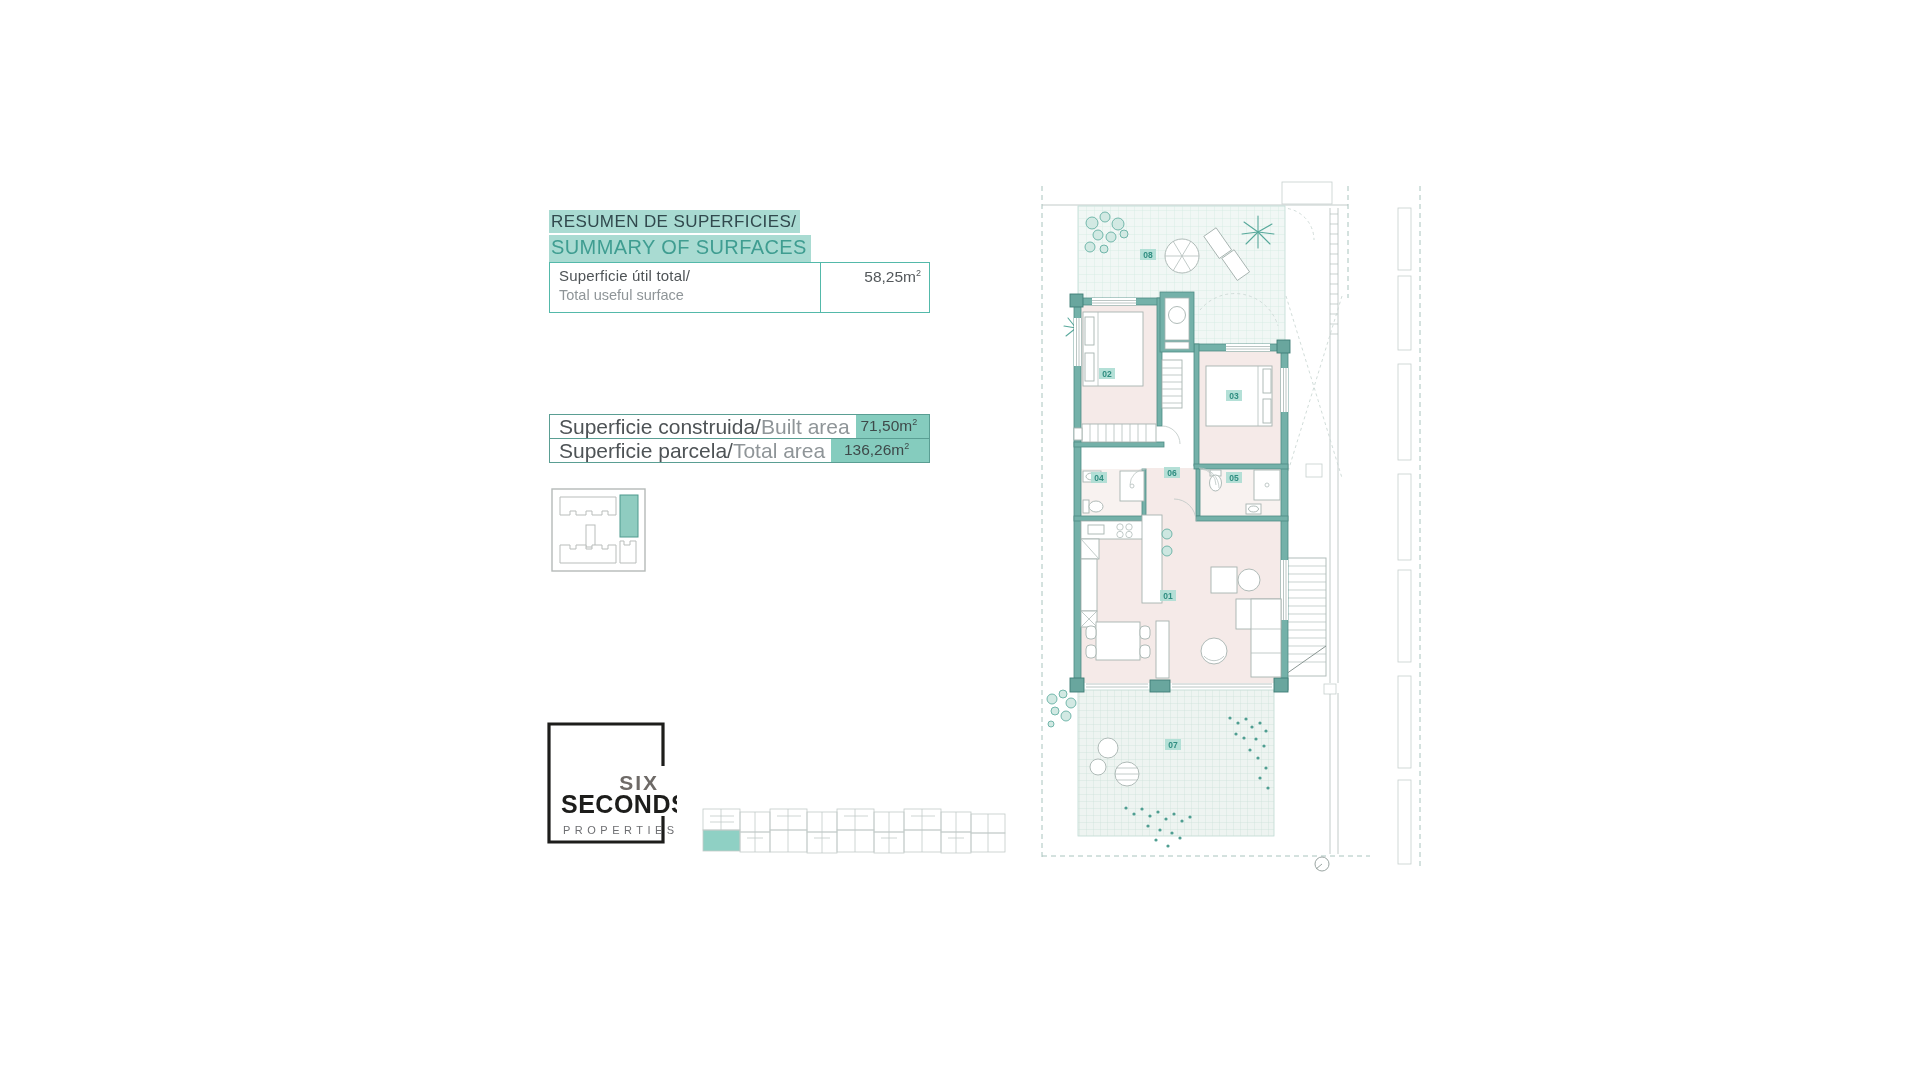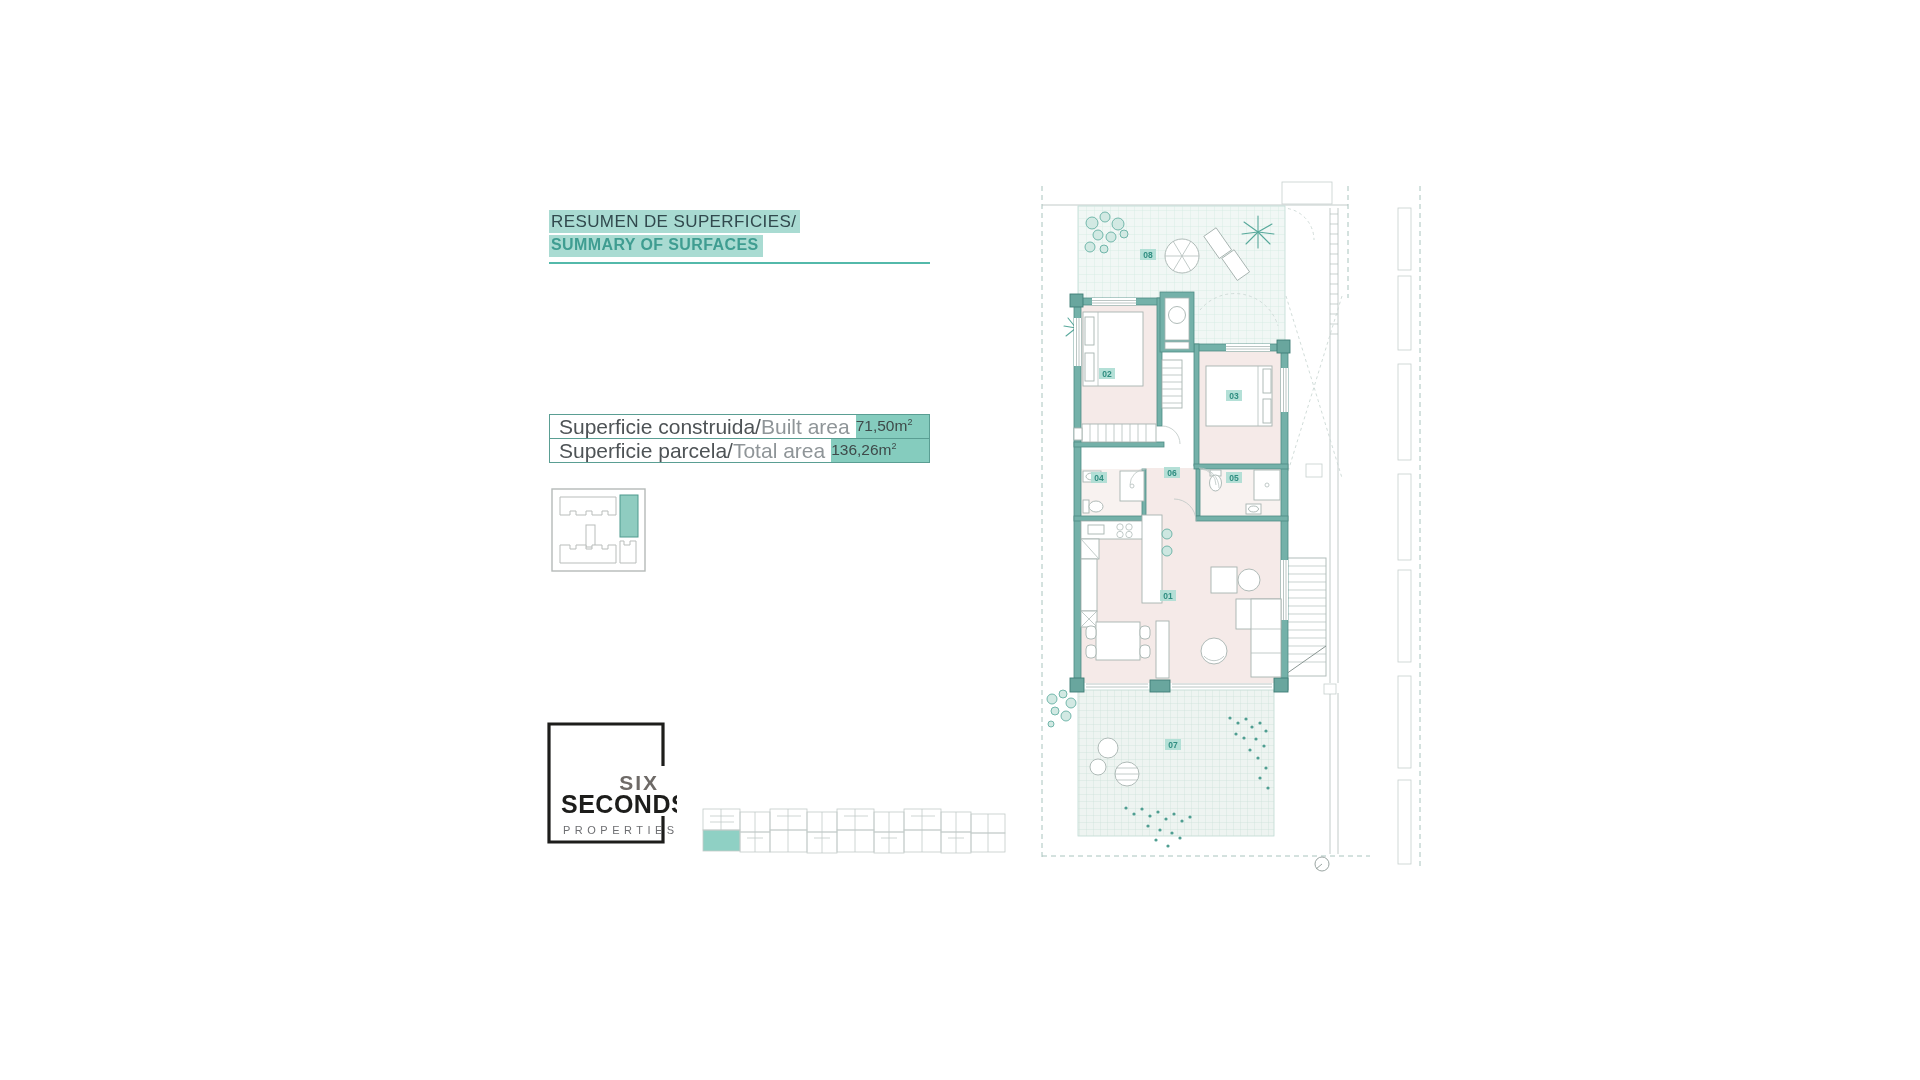--- a/index.html
+++ b/index.html
@@ -9,39 +9,39 @@
     --logo_gray:#6d6e71;
   }
   html,body{margin:0;padding:0}
   body{width:1920px;height:1080px;background:#fff;position:relative;overflow:hidden;
        font-family:"Liberation Sans",sans-serif;-webkit-font-smoothing:antialiased}
 
   .title-block{position:absolute;left:549px;top:210px;line-height:1.18}
   .title-es{display:inline-block;background:var(--highlight_mint);color:var(--title_dark);
             font-size:17px;font-weight:normal;letter-spacing:.4px;padding:2px 4px 1px 2px}
   .title-en{display:inline-block;background:var(--highlight_mint);color:var(--accent_teal);
-            font-size:16px;font-weight:bold;letter-spacing:.4px;padding:1px 4px 2px 2px;margin-top:2px}
+            font-size:20px;font-weight:normal;letter-spacing:.4px;padding:1px 4px 2px 2px;margin-top:2px}
 
   .s-table{position:absolute;left:549px;top:262px;width:379px;border:1.6px solid #53b9aa;background:#fff}
   .s-row{display:flex;min-height:49px}
   .s-row + .s-row{border-top:1.6px solid #53b9aa}
   .s-cell-label{flex:1;padding:4px 8px 6px 9px}
   .lab-es{display:block;font-size:15px;color:var(--dark_text);letter-spacing:.2px}
   .lab-en{display:block;font-size:14.5px;color:var(--muted_text);margin-top:3px}
   .s-cell-value{width:100px;border-left:1.6px solid #53b9aa;text-align:right;
                 padding:5px 8px 0 0;font-size:15.5px;color:#53585b}
   sup{font-size:9px}
 
   .b-table{position:absolute;left:549px;top:414px;width:379px;border:1.3px solid #5a9e93;background:#fff}
   .b-row{display:flex;height:23px;align-items:center}
   .b-row + .b-row{border-top:1.2px solid #5a9e93}
   .b-cell-label{flex:1;padding:0 6px 0 9px;font-size:21px;white-space:nowrap}
   .b-es{color:var(--dark_text)}
   .b-en{color:var(--muted_text)}
-  .b-cell-value{width:102px;height:100%;background:var(--value_mint);text-align:left;
+  .b-cell-value{width:102px;height:100%;background:var(--value_mint);text-align:center;
                 padding:2px 7px 0 0;box-sizing:border-box;font-size:15.5px;color:#3e4a4a}
 
   .keyplan{position:absolute;left:550px;top:487px}
   .logo{position:absolute;left:545px;top:720px}
   .strip{position:absolute;left:700px;top:800px}
   .floorplan{position:absolute;left:1030px;top:178px}
 
   
   .wall{fill:var(--wall_teal);stroke:#4e8c84;stroke-width:.8}
   .wallc{fill:#69a69e;stroke:#3f7d75;stroke-width:.9}
@@ -69,20 +69,27 @@
 </style>
 </head>
 <body>
 
 <div class="title-block">
   <span class="title-es">RESUMEN DE SUPERFICIES/</span><br>
   <span class="title-en">SUMMARY OF SURFACES</span>
 </div>
 
 <div class="s-table">
+  <div class="s-row">
+    <div class="s-cell-label">
+      <span class="lab-es">Superficie útil total/</span>
+      <span class="lab-en">Total useful surface</span>
+    </div>
+    <div class="s-cell-value"><span>58,25m</span><sup>2</sup></div>
+  </div>
 </div>
 
 <div class="b-table">
   <div class="b-row">
     <div class="b-cell-label"><span class="b-es">Superficie construida/</span><span class="b-en">Built area</span></div>
     <div class="b-cell-value"><span>71,50m</span><sup>2</sup></div>
   </div>
   <div class="b-row">
     <div class="b-cell-label"><span class="b-es">Superficie parcela/</span><span class="b-en">Total area</span></div>
     <div class="b-cell-value"><span>136,26m</span><sup>2</sup></div>

